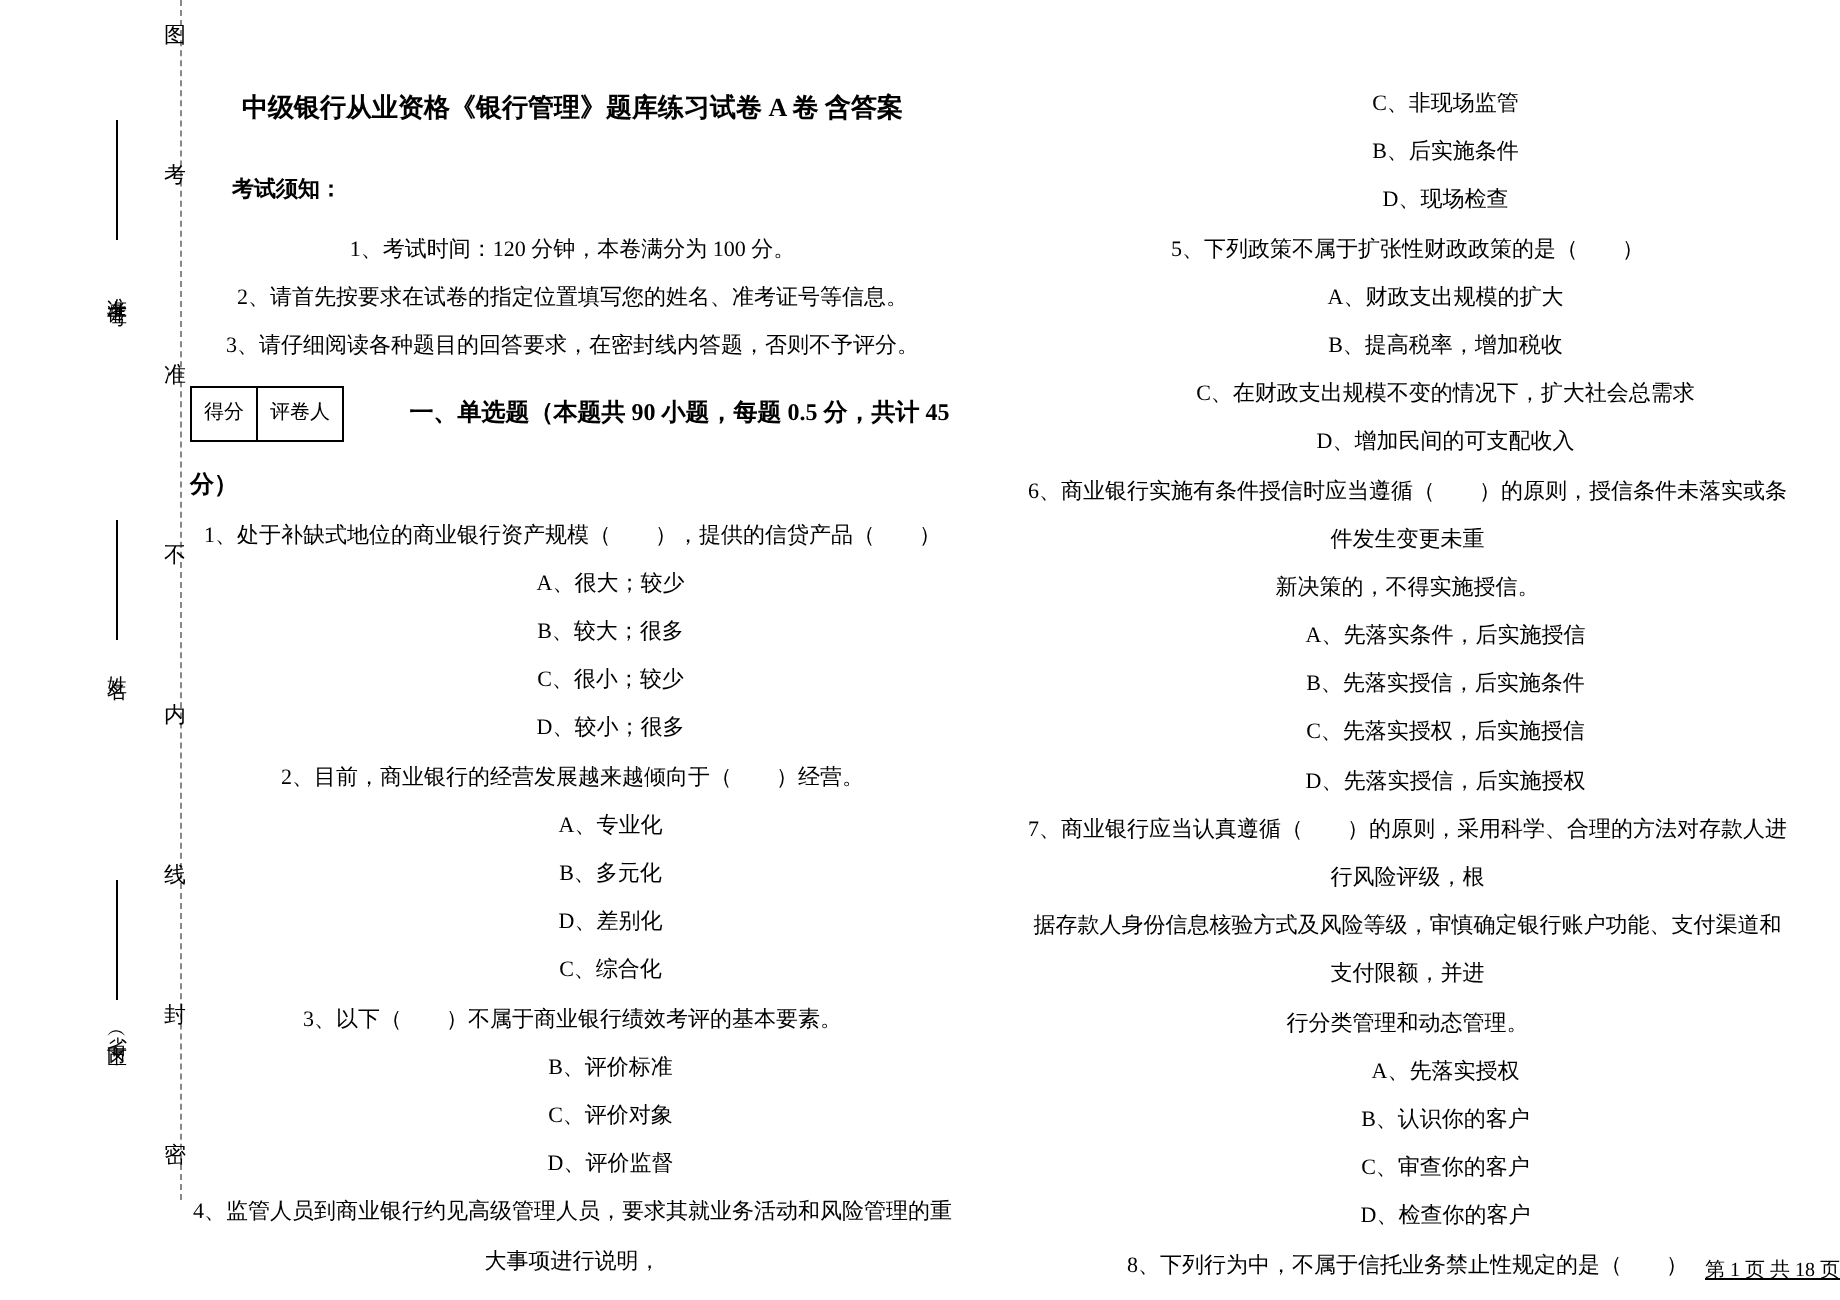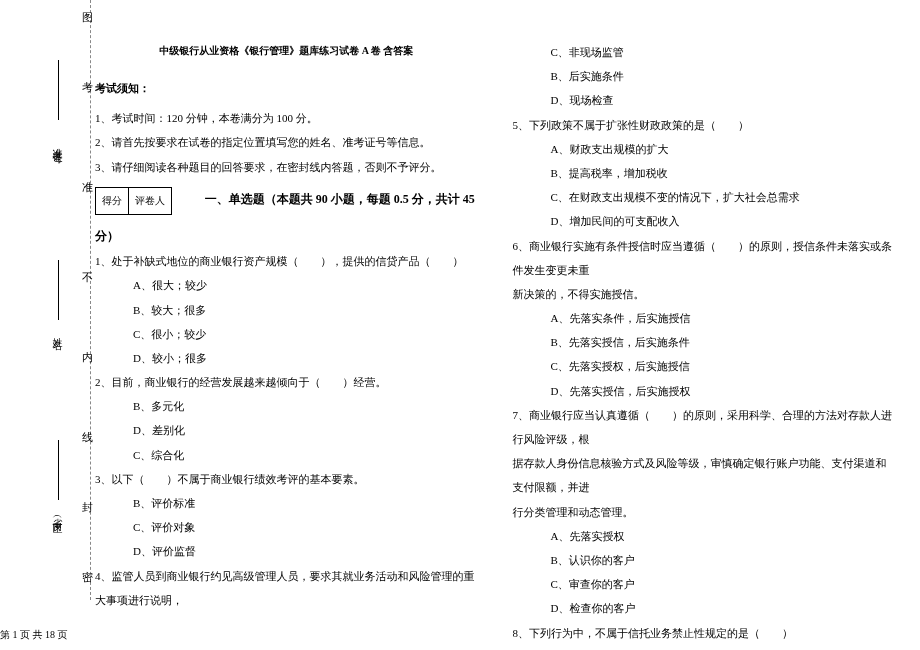--- a/index.html
+++ b/index.html
@@ -58,30 +58,32 @@
     display: flex;
     gap: 35px;
   }
   .col {
     flex: 1;
     line-height: 2.2;
   }
   .title {
     text-align: center;
     font-weight: bold;
-    font-size: 10px;
+    font-size: 13px;
     margin-bottom: 14px;
   }
   .notice-head {
     font-weight: bold;
     margin-bottom: 6px;
     font-size: 11px;
+    margin-left: 21px;
   }
   .notice-item, .q-item, .opt-item {
     font-size: 11px;
+    text-align: center;
   }
   .score-box {
     display: inline-flex;
     border: 1px solid #000;
     margin: 8px 0;
     vertical-align: middle;
     text-align: right;
   }
   .score-box > div {
     padding: 2px 6px;
@@ -97,22 +99,23 @@
     margin-left: 30px;
   }
   .opt-item {
     padding-left: 38px;
   }
   .footer {
     position: absolute;
     bottom: 8px;
     left: 0;
     width: 100%;
-    text-align: left;
+    text-align: right;
     font-size: 10px;
+    text-decoration: underline;
   }
 </style>
 </head>
 <body>
 
 <div class="page">
   <div class="binding-margin">
     <div class="dotted-vert"></div>
     <div class="rotated-label" style="top:510px;left:30px">省（市区）</div>
     <div class="underline-vert" style="top:440px;left:38px"></div>
@@ -147,20 +150,21 @@
         <span class="section-title">一、单选题（本题共 90 小题，每题 0.5 分，共计 45 分）</span>
       </div>
 
       <div class="q-item">1、处于补缺式地位的商业银行资产规模（　　），提供的信贷产品（　　）</div>
       <div class="opt-item">A、很大；较少</div>
       <div class="opt-item">B、较大；很多</div>
       <div class="opt-item">C、很小；较少</div>
       <div class="opt-item">D、较小；很多</div>
 
       <div class="q-item">2、目前，商业银行的经营发展越来越倾向于（　　）经营。</div>
+      <div class="opt-item">A、专业化</div>
       <div class="opt-item">B、多元化</div>
       <div class="opt-item">D、差别化</div>
       <div class="opt-item">C、综合化</div>
 
       <div class="q-item">3、以下（　　）不属于商业银行绩效考评的基本要素。</div>
       <div class="opt-item">B、评价标准</div>
       <div class="opt-item">C、评价对象</div>
       <div class="opt-item">D、评价监督</div>
 
       <div class="q-item">4、监管人员到商业银行约见高级管理人员，要求其就业务活动和风险管理的重大事项进行说明，</div>

